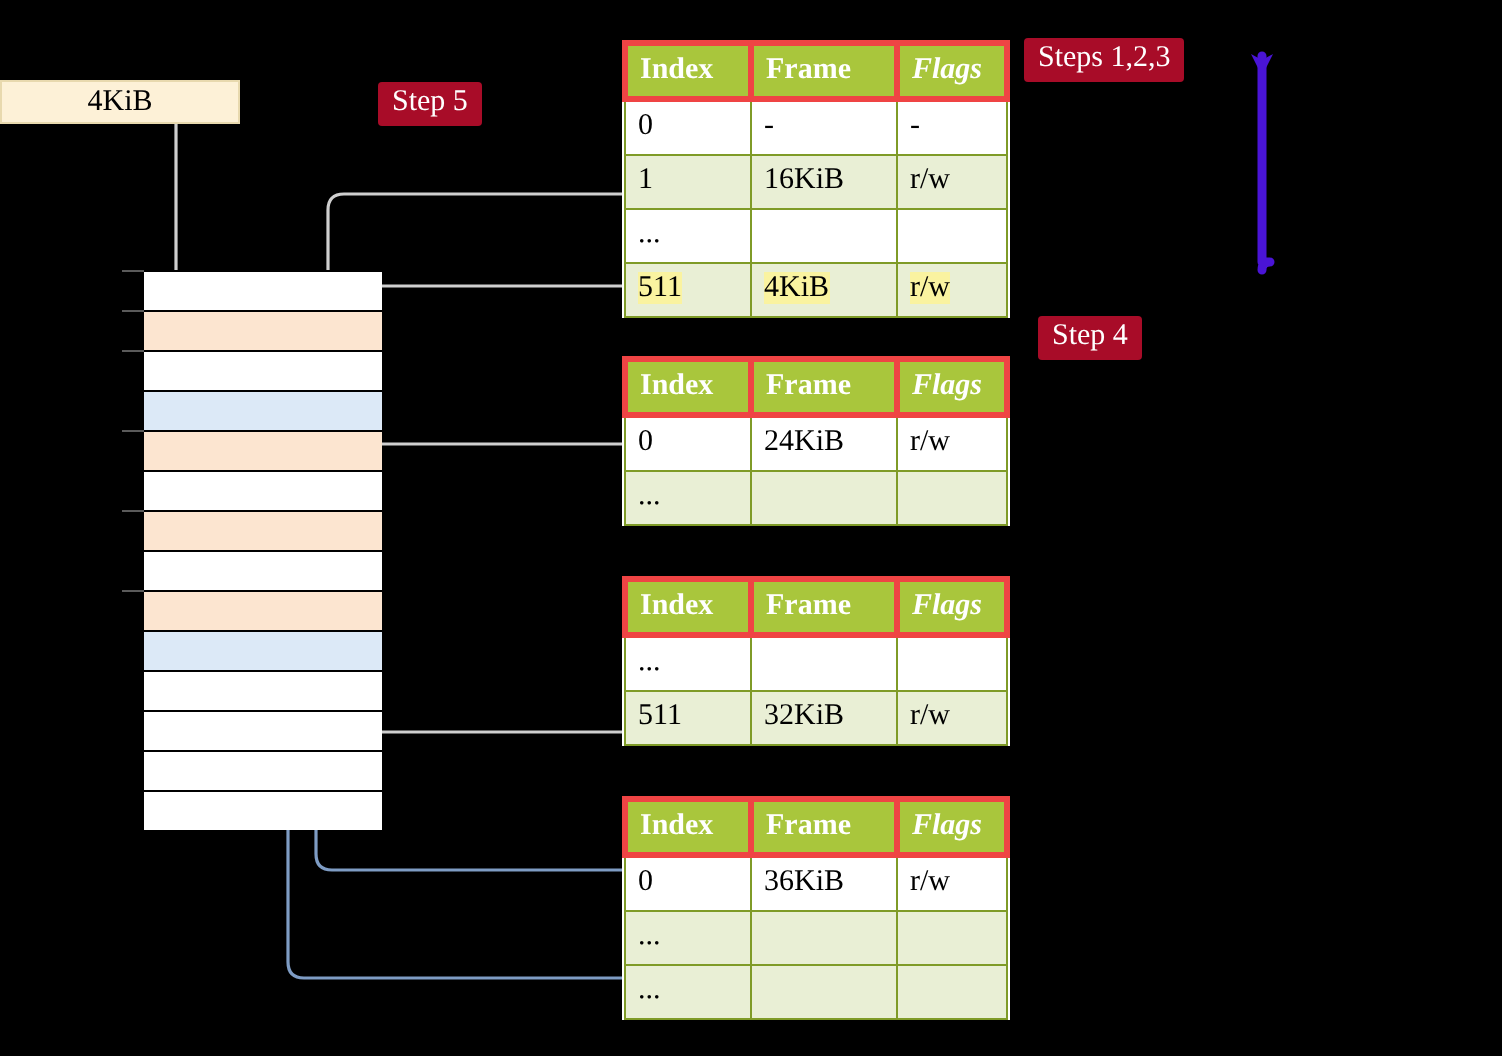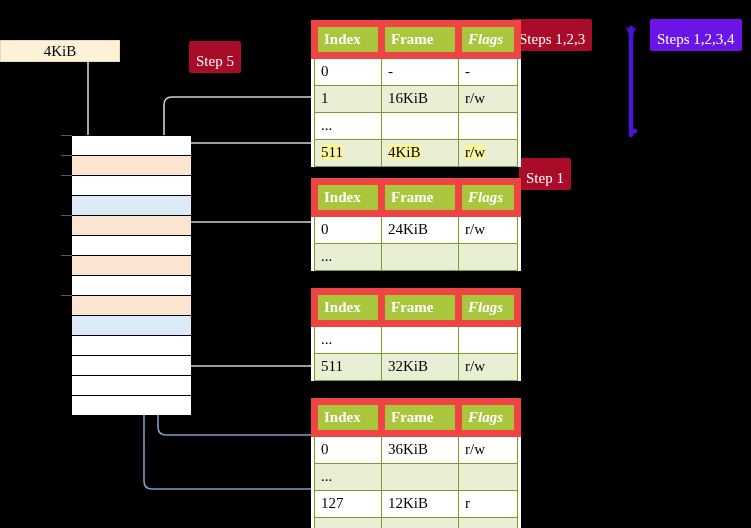--- a/index.html
+++ b/index.html
@@ -47,21 +47,21 @@
     text-align: center;
     white-space: nowrap;
   }
 
   
   .badge {
     position: absolute;
     color: #ffffff;
     font-size: 15px;
     line-height: 19px;
-    padding: 11px 7px 2px 7px;
+    padding: 1px 7px 2px 7px;
     white-space: nowrap;
     border-radius: 2px;
   }
   .badge-red { background: #a80c28; }
   .badge-violet { background: #6a14e8; }
 
   #badge-step0 { left: 189px; top: 41px; }
   #badge-step123 { left: 512px; top: 19px; }
   #badge-step1234 { left: 650px; top: 19px; }
   #badge-step4 { left: 519px; top: 158px; }
@@ -105,21 +105,21 @@
     background: #ffffff;
     font-size: 15px;
     color: #000000;
   }
   .ptable th {
     background: #a9c63c;
     color: #ffffff;
     font-weight: bold;
     text-align: left;
     padding: 3px 6px 4px 6px;
-    border: 7px solid #ef4444;
+    border: 3px solid #ef4444;
     font-size: 15px;
     line-height: 18px;
   }
   .ptable td {
     border: 1px solid #7f9b27;
     padding: 3px 6px 4px 6px;
     line-height: 19px;
     height: 19px;
     vertical-align: top;
     white-space: nowrap;
@@ -175,22 +175,21 @@
 
     <path d="M311,489 L152,489 Q144,489 144,481 L144,215" fill="none" stroke="#7e9cc4" stroke-width="1.6" marker-end="url(#ah-blue)"></path>
 
     <path d="M631,135 Q631,131 635,131 L631,131 Q631,131 631,127 L631,28" fill="none" stroke="#4a14d6" stroke-width="4.5" stroke-linecap="round" stroke-linejoin="round" marker-end="url(#ah-violet)"></path>
   </svg>
 
   <div class="size-box">4KiB</div>
 
   <div id="badge-step0" class="badge badge-red">Step 5</div>
   <div id="badge-step123" class="badge badge-red">Steps 1,2,3</div>
-  <div id="badge-step1234" class="badge badge-violet">Steps 1,2,3,4</div>
-  <div id="badge-step4" class="badge badge-red">Step 1</div>
+  <div id="badge-step4" class="badge badge-red">Step 4</div>
 
   <div id="memory">
       <div class="mem-cell mem-white" style="top: 0px;"></div>
       <div class="mem-cell mem-orange" style="top: 20px;"></div>
       <div class="mem-cell mem-white" style="top: 40px;"></div>
       <div class="mem-cell mem-blue" style="top: 60px;"></div>
       <div class="mem-cell mem-orange" style="top: 80px;"></div>
       <div class="mem-cell mem-white" style="top: 100px;"></div>
       <div class="mem-cell mem-orange" style="top: 120px;"></div>
       <div class="mem-cell mem-white" style="top: 140px;"></div>
@@ -288,25 +287,20 @@
           <tr class="row-odd">
             <td class="c-index">0</td>
             <td class="c-frame">36KiB</td>
             <td class="c-flags">r/w</td>
           </tr>
           <tr class="row-even">
             <td class="c-index">...</td>
             <td class="c-frame"></td>
             <td class="c-flags"></td>
           </tr>
-          <tr class="row-odd">
-            <td class="c-index">127</td>
-            <td class="c-frame">12KiB</td>
-            <td class="c-flags">r</td>
-          </tr>
           <tr class="row-even">
             <td class="c-index">...</td>
             <td class="c-frame"></td>
             <td class="c-flags"></td>
           </tr>
         </tbody>
       </table>
     </div>
 
 <div class="mem-tick" style="top: 135px;"></div>

